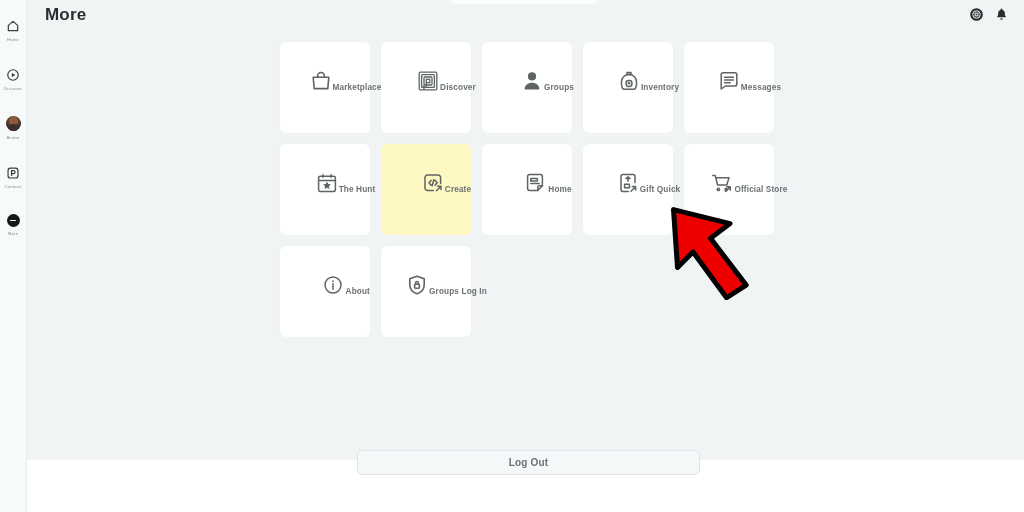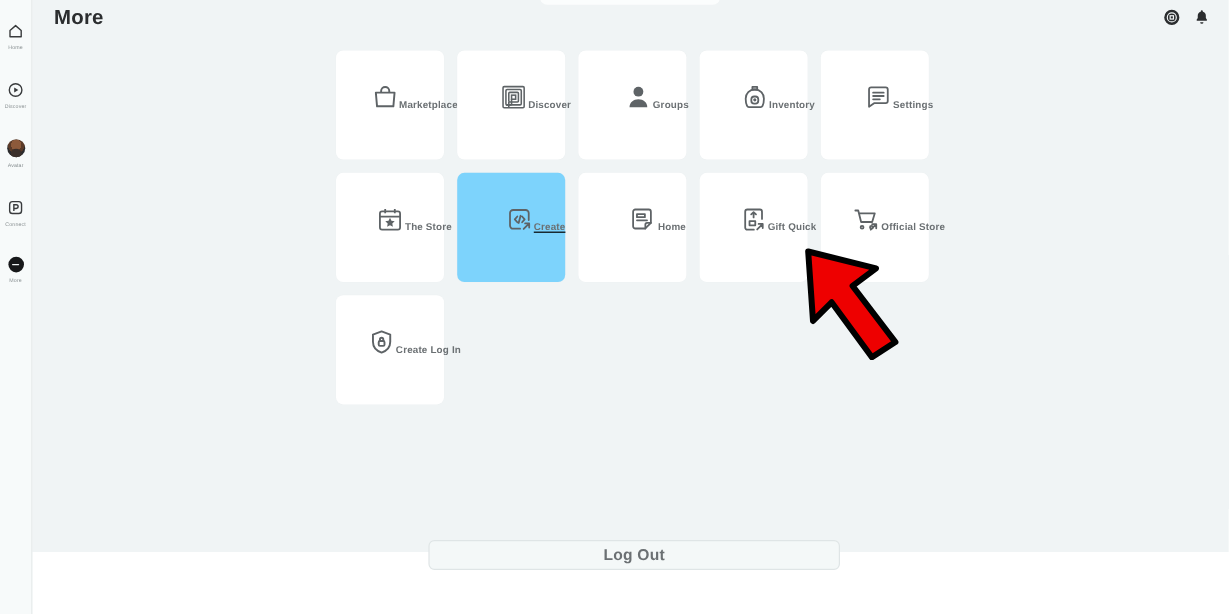--- a/index.html
+++ b/index.html
@@ -123,21 +123,21 @@
     background: #ffffff;
     border-radius: 6px;
     display: flex;
     flex-direction: row;
     align-items: center;
     justify-content: center;
     cursor: pointer;
     box-shadow: 0 0 0 .5px rgba(0,0,0,.012);
     padding-left: 40px;
   }
-  .tile.active { background: #7dd3fc; text-decoration: underline; }
+  .tile.active { background: #fef9c3; }
   .tile-icon {
     width: 26px; height: 26px;
     display: flex; align-items: center; justify-content: center;
     color: #5e6366;
     margin-bottom: 13px;
   }
   .tile-icon svg { width: 24px; height: 24px; display: block; }
   .tile-label {
     font-size: 8.2px;
     color: #6b7073;
@@ -148,21 +148,21 @@
 
   
   .logout-btn {
     position: absolute;
     left: 330px; top: 450px;
     width: 343px; height: 25px;
     background: #f4f8f8;
     border: 1px solid #dfe5e6;
     border-radius: 5px;
     display: flex; align-items: center; justify-content: center;
-    font-size: 13px;
+    font-size: 10px;
     font-weight: 600;
     color: #6b7073;
     letter-spacing: .2px;
     cursor: pointer;
   }
 
   
   .cursor {
     position: absolute;
     left: 640px; top: 200px;
@@ -294,32 +294,32 @@
           <span class="tile-label">Inventory</span>
         </div>
 
         <div class="tile">
           <span class="tile-icon">
             <svg viewBox="0 0 24 24" fill="none" stroke="currentColor" stroke-width="1.5" stroke-linejoin="round" stroke-linecap="round">
               <path d="M4.2 5.6a1.8 1.8 0 0 1 1.8-1.8h12a1.8 1.8 0 0 1 1.8 1.8v9.6a1.8 1.8 0 0 1-1.8 1.8H8.4l-4.2 3z"></path>
               <path d="M7.6 8.2h8.8M7.6 11h8.8M7.6 13.8h5.6"></path>
             </svg>
           </span>
-          <span class="tile-label">Settings</span>
+          <span class="tile-label">Messages</span>
         </div>
 
         <div class="tile">
           <span class="tile-icon">
             <svg viewBox="0 0 24 24" fill="none" stroke="currentColor" stroke-width="1.5" stroke-linejoin="round">
               <rect x="3.6" y="5.2" width="16.8" height="15.2" rx="1.8"></rect>
               <path d="M3.6 9.6h16.8M8 3.2v3.6M16 3.2v3.6"></path>
               <path d="M12 11.6l1.5 3.1 3.4.5-2.5 2.4.6 3.4-3-1.6-3 1.6.6-3.4-2.5-2.4 3.4-.5z" fill="currentColor" stroke="none" transform="scale(.8) translate(3 1.4)"></path>
             </svg>
           </span>
-          <span class="tile-label">The Store</span>
+          <span class="tile-label">The Hunt</span>
         </div>
 
         <div class="tile active">
           <span class="tile-icon">
             <svg viewBox="0 0 24 24" fill="none" stroke="currentColor" stroke-width="1.5" stroke-linecap="round" stroke-linejoin="round">
               <path d="M19.6 12.4V6.6a2.6 2.6 0 0 0-2.6-2.6H6.6A2.6 2.6 0 0 0 4 6.6v10.4A2.6 2.6 0 0 0 6.6 19.6h5.8"></path>
               <path d="M10.1 9.4L8 11.8l2.1 2.4M14.1 9.4l2.1 2.4-2.1 2.4M12.8 8.8l-1.6 6"></path>
               <path d="M15.4 19.8l4.6-4.6M16.6 15.2h3.4v3.4"></path>
             </svg>
           </span>
@@ -355,31 +355,41 @@
               <path d="M2.8 4.4h2.4l2.4 9.6h9.2l2.2-7.2H6.2"></path>
               <circle cx="8.4" cy="18.4" r="1.2"></circle>
               <circle cx="16.2" cy="18.4" r="1.2"></circle>
               <path d="M15.6 20.4l4.4-4.4M16.8 15.8h3.4v3.4"></path>
             </svg>
           </span>
           <span class="tile-label">Official Store</span>
         </div>
 
 
+        <div class="tile">
+          <span class="tile-icon">
+            <svg viewBox="0 0 24 24" fill="none" stroke="currentColor" stroke-width="1.5" stroke-linecap="round">
+              <rect x="4" y="4" width="16" height="16" rx="8"></rect>
+              <path d="M12 10.8v5.4"></path>
+              <circle cx="12" cy="8.2" r=".9" fill="currentColor" stroke="none"></circle>
+            </svg>
+          </span>
+          <span class="tile-label">About</span>
+        </div>
 
 
         <div class="tile">
           <span class="tile-icon">
             <svg viewBox="0 0 24 24" fill="none" stroke="currentColor" stroke-width="1.6" stroke-linejoin="round">
               <path d="M12 3.2l7.2 2.6v6c0 4.4-3 7.6-7.2 9-4.2-1.4-7.2-4.6-7.2-9v-6z"></path>
               <rect x="9.6" y="11.2" width="4.8" height="4" rx="1"></rect>
               <path d="M10.6 11.2v-1.3a1.4 1.4 0 0 1 2.8 0v1.3"></path>
             </svg>
           </span>
-          <span class="tile-label">Create Log In</span>
+          <span class="tile-label">Groups Log In</span>
         </div>
 
       </div>
     </div>
 
     <div class="logout-btn">Log Out</div>
 
     <div class="cursor">
       <svg viewBox="0 0 120 100" width="120" height="100">
         <path d="M6 6 L62 22 L42 36 L76 84 L56 96 L24 49 L8 64 Z" transform="translate(2 2) rotate(-2 50 50)" fill="#ee0000" stroke="#000000" stroke-width="5" stroke-linejoin="round"></path>

